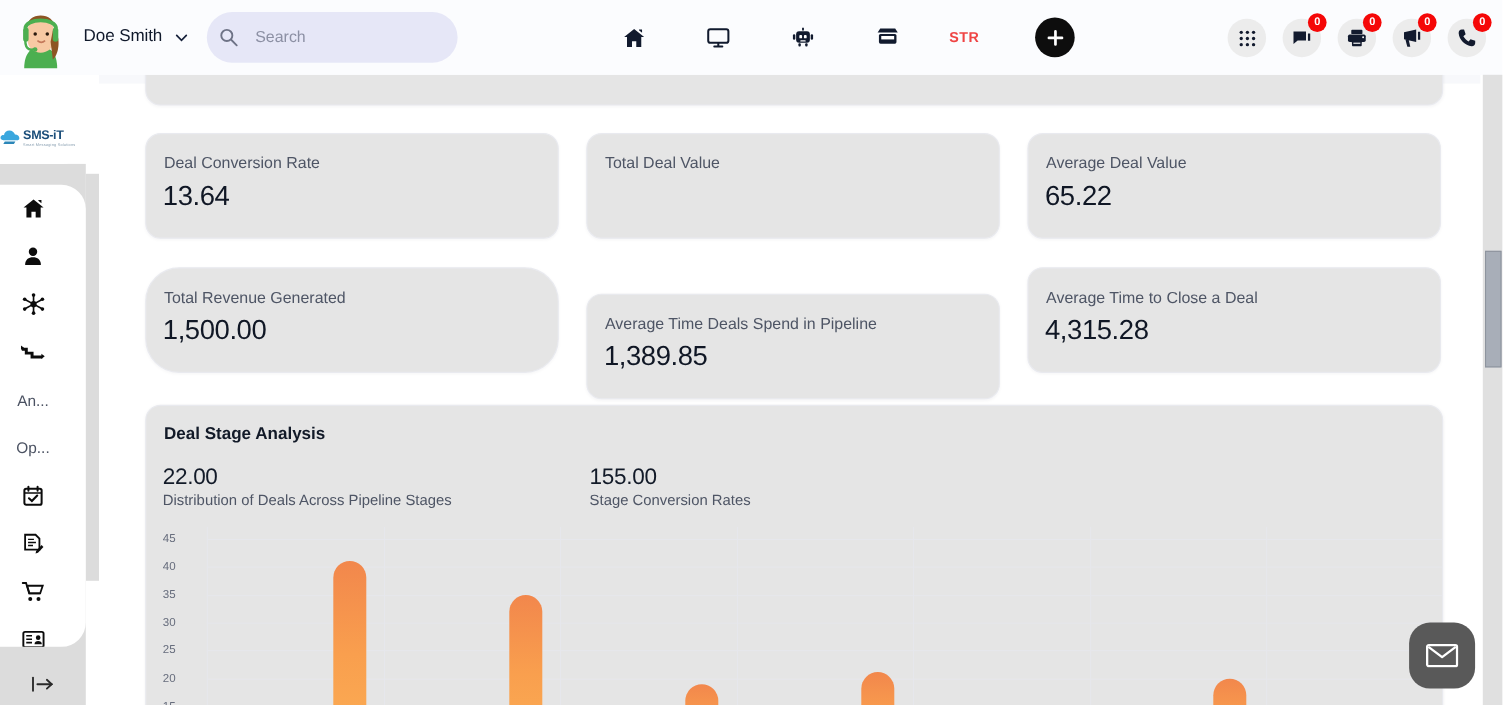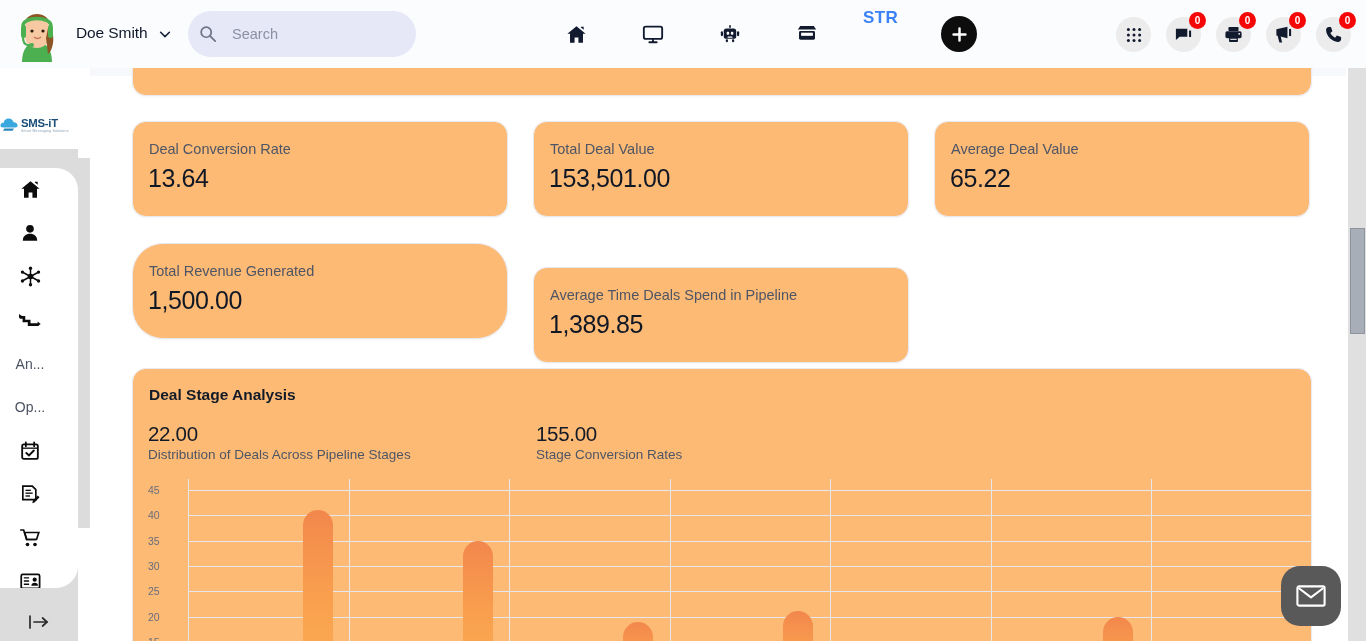--- a/index.html
+++ b/index.html
@@ -47,22 +47,22 @@
     width: 18px; height: 18px; pointer-events: none;
   }
 
   .topnav-item {
     position: absolute; top: 18px;
     width: 34px; height: 32px;
     display: flex; align-items: center; justify-content: center;
     cursor: pointer;
   }
   #nav-str {
-    position: absolute; top: 8px; left: 863px;
-    font-size: 17px; font-weight: bold; color: #3b82f6;
+    position: absolute; top: 26px; left: 863px;
+    font-size: 13px; font-weight: bold; color: #ef4444;
     letter-spacing: 0.4px; cursor: pointer;
   }
   #nav-add {
     position: absolute; left: 941px; top: 16px;
     width: 36px; height: 36px; border-radius: 50%;
     background: #0d0d0d;
     display: flex; align-items: center; justify-content: center;
     cursor: pointer;
   }
 
@@ -135,21 +135,21 @@
     overflow: hidden;
   }
   #page-bg-strip {
     position: absolute; left: 0; top: 0;
     width: 1256px; height: 8px;
     background: #f7f8fb;
   }
 
   .card {
     position: absolute;
-    background: #fdba74;
+    background: #e5e5e5;
     border: 1px solid #e9eaef;
     border-radius: 14px;
     box-shadow: 0 1px 3px rgba(20,25,40,0.045);
   }
   
   #card-partial {
     left: 42px; top: -72px; width: 1180px; height: 100px;
   }
 
   .kpi-card { width: 376px; height: 96px; }
@@ -481,33 +481,36 @@
   <div id="page-bg-strip"></div>
 
   <div class="card" id="card-partial"></div>
 
   <div class="card kpi-card" id="kpi-0">
     <div class="kpi-label">Deal Conversion Rate</div>
     <div class="kpi-value">13.64</div>
   </div>
   <div class="card kpi-card" id="kpi-1">
     <div class="kpi-label">Total Deal Value</div>
-    <div class="kpi-value">153,501.00</div>
   </div>
   <div class="card kpi-card" id="kpi-2">
     <div class="kpi-label">Average Deal Value</div>
     <div class="kpi-value">65.22</div>
   </div>
   <div class="card kpi-card" id="kpi-3">
     <div class="kpi-label">Total Revenue Generated</div>
     <div class="kpi-value">1,500.00</div>
   </div>
   <div class="card kpi-card" id="kpi-4">
     <div class="kpi-label">Average Time Deals Spend in Pipeline</div>
     <div class="kpi-value">1,389.85</div>
+  </div>
+  <div class="card kpi-card" id="kpi-5">
+    <div class="kpi-label">Average Time to Close a Deal</div>
+    <div class="kpi-value">4,315.28</div>
   </div>
 
   <div class="card" id="chart-card">
     <div id="chart-title">Deal Stage Analysis</div>
 
     <div class="metric-value" id="m0-val">22.00</div>
     <div class="metric-sub" id="m0-sub">Distribution of Deals Across Pipeline Stages</div>
 
     <div class="metric-value" id="m1-val">155.00</div>
     <div class="metric-sub" id="m1-sub">Stage Conversion Rates</div>

